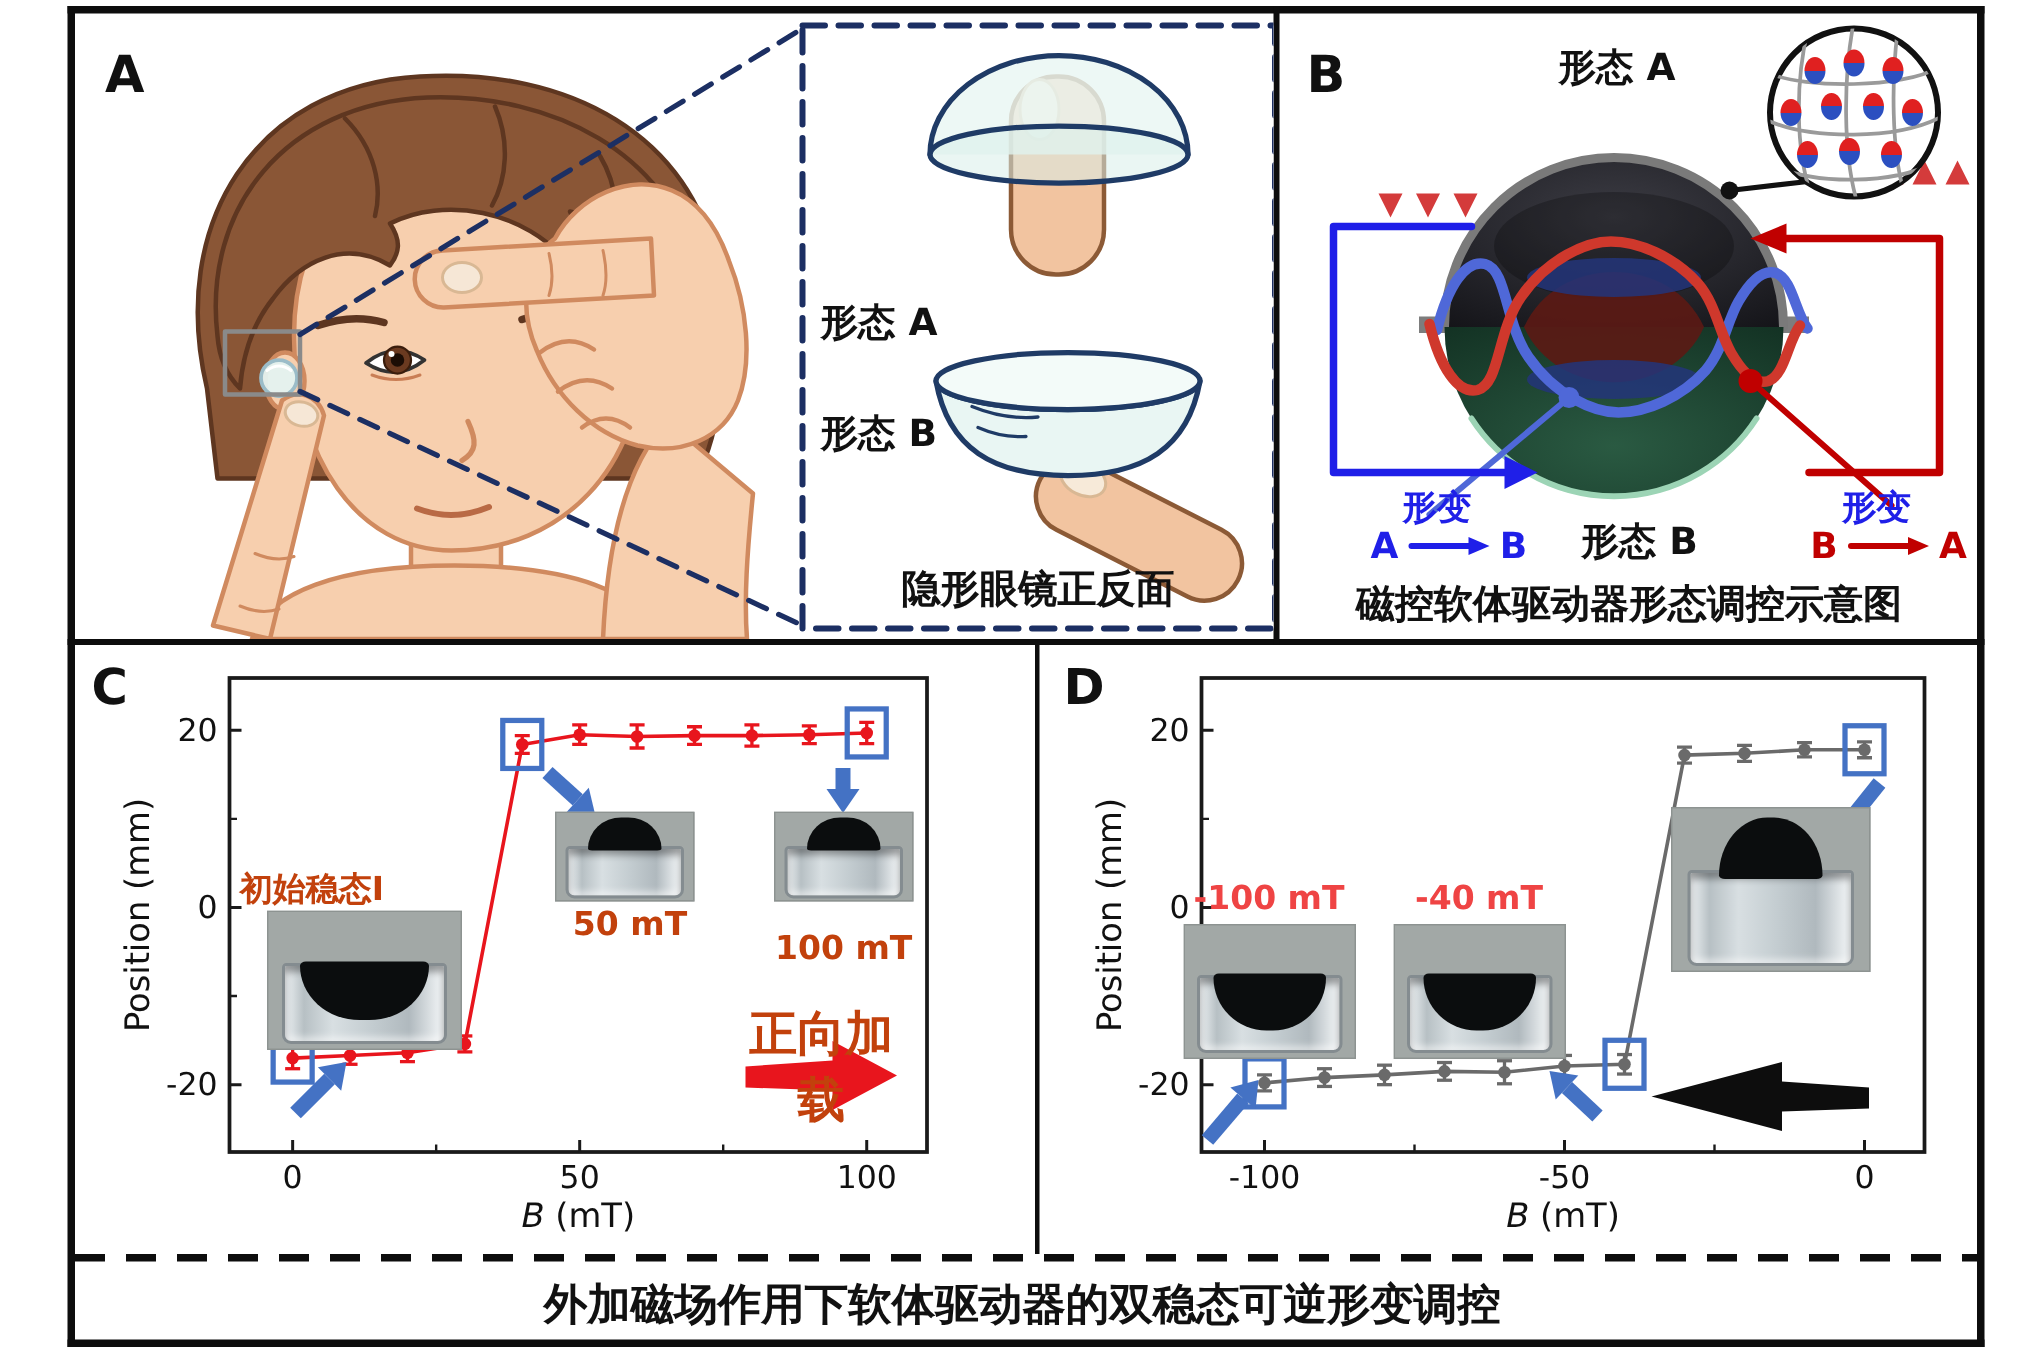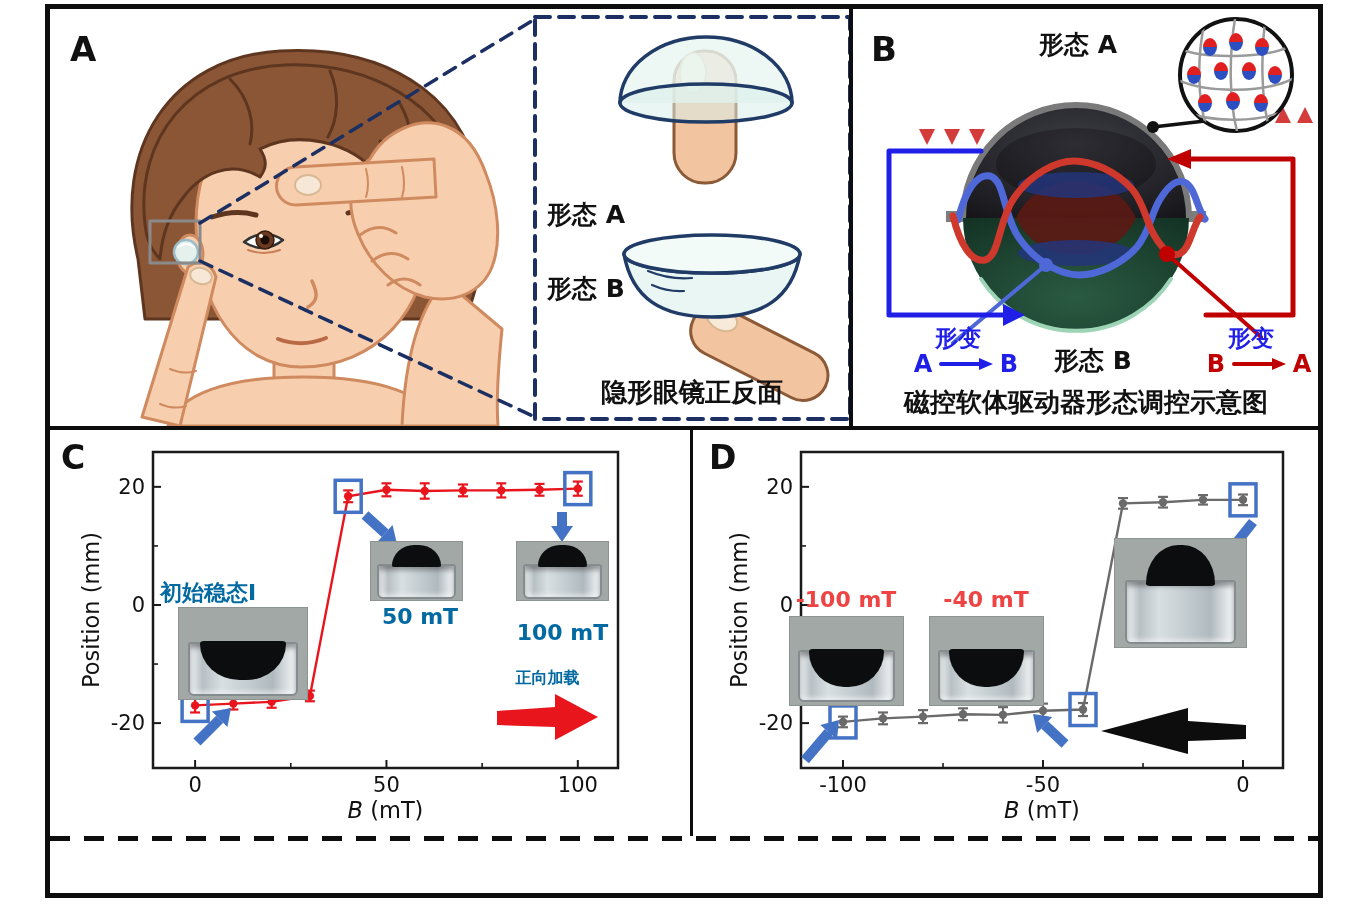--- a/index.html
+++ b/index.html
@@ -4,21 +4,21 @@
 <style>
   html,body{margin:0;padding:0;background:#fff;}
   .stage{position:relative;width:1360px;height:906px;background:#fff;overflow:hidden;
          font-family:"DejaVu Sans","Liberation Sans",sans-serif;}
   .abs{position:absolute;}
   .bl{position:absolute;background:#0d0d0d;}
   .dashline{position:absolute;background:repeating-linear-gradient(90deg,#0d0d0d 0 20px,transparent 20px 34px);}
   .panel{position:absolute;}
   .plabel{position:absolute;left:16px;top:8px;font-size:33px;font-weight:bold;color:#111;}
   .ann{position:absolute;text-align:center;font-weight:bold;color:#ef4444;}
-  .ann.red{color:#0369a1;}
+  .ann.red{color:#c2410c;}
   .footer-cap{position:absolute;left:45px;width:1273px;top:850px;text-align:center;
               font-size:29px;font-weight:bold;color:#111;}
   
   .photo{position:absolute;background:#a2a8a6;overflow:hidden;box-shadow:0 0 0 1px #8d9391 inset;}
   .photo .cyl{position:absolute;left:8%;right:8%;top:38%;bottom:4%;
       background:linear-gradient(90deg,#eef2f4 0%,#b7c0c4 12%,#d8dfe2 30%,#c3ccd0 55%,#b0b9be 78%,#e9edef 96%);
       border:2px solid #848c90;border-radius:3px 3px 6px 6px;
       box-shadow:inset 0 4px 5px rgba(0,0,0,.35), inset 0 -3px 4px rgba(255,255,255,.5);}
   .photo .dome{position:absolute;left:24%;width:52%;top:6%;height:38%;background:#0b0d0e;
       border-radius:48% 48% 6% 6% / 95% 95% 6% 6%;}
@@ -295,21 +295,21 @@
     <div class="photo" style="left:325px;top:111px;width:93px;height:60px">
       <div class="cyl"></div>
         <div class="dome"></div>
     </div>
     <div class="ann red" style="left:325px;top:174px;width:100px;font-size:22px">50 mT</div>
     <div class="photo" style="left:471px;top:111px;width:93px;height:60px">
       <div class="cyl"></div>
         <div class="dome"></div>
     </div>
     <div class="ann red" style="left:460px;top:190px;width:115px;font-size:22px">100 mT</div>
-    <div class="ann red" style="left:440px;top:238px;width:125px;font-size:16px">正向加载</div>
+    <div class="ann red" style="left:440px;top:238px;width:125px;font-size:32px">正向加载</div>
   </div>
 
   <div class="panel" style="left:693px;top:430px;width:625px;height:406px">
     <svg id="chart-d" width="625" height="406" viewBox="0 0 625 406">
         <rect x="108" y="22" width="482" height="316" fill="none" stroke="#1a1a1a" stroke-width="2.5"></rect>
         <line x1="150" y1="338" x2="150" y2="330" stroke="#1a1a1a" stroke-width="2"></line>
         <text x="150" y="362" text-anchor="middle" font-size="21" fill="#111">-100</text>
         <line x1="350" y1="338" x2="350" y2="330" stroke="#1a1a1a" stroke-width="2"></line>
         <text x="350" y="362" text-anchor="middle" font-size="21" fill="#111">-50</text>
         <line x1="550" y1="338" x2="550" y2="330" stroke="#1a1a1a" stroke-width="2"></line>
@@ -392,13 +392,14 @@
     <div class="photo" style="left:236px;top:186px;width:115px;height:90px">
       <div class="cyl"></div>
         <div class="bowl"></div>
     </div>
     <div class="photo" style="left:421px;top:108px;width:133px;height:110px">
       <div class="cyl"></div>
         <div class="dome"></div>
     </div>
   </div>
 
+  <div class="footer-cap">外加磁场作用下软体驱动器的双稳态可逆形变调控</div>
 </div>
 
 </body></html>

